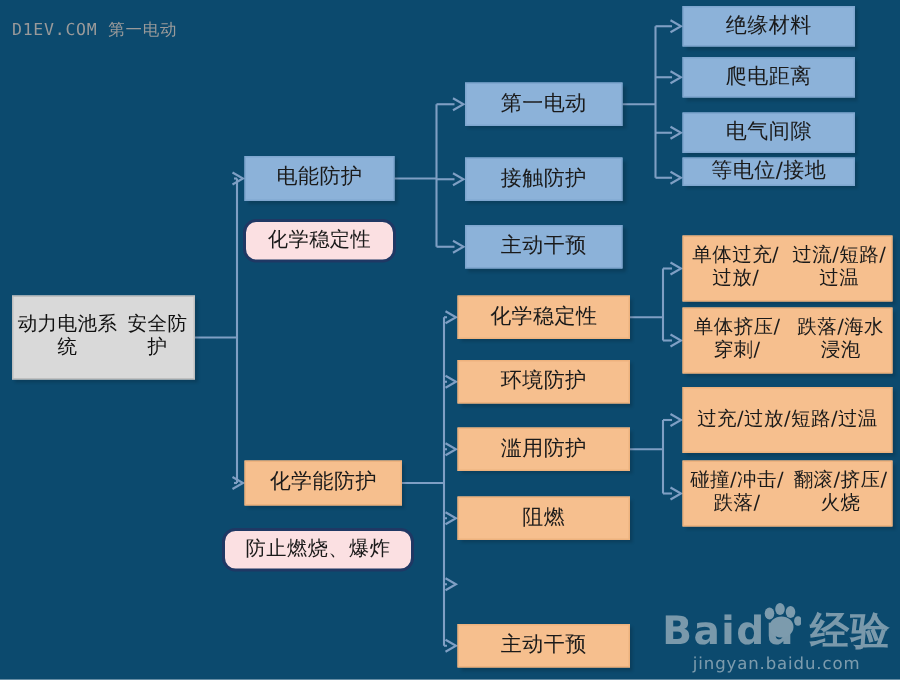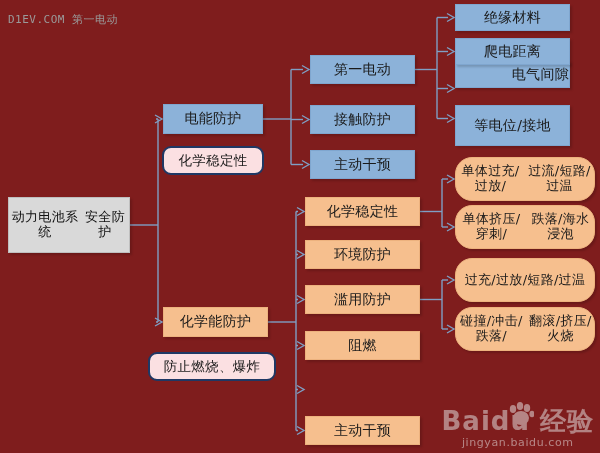--- a/index.html
+++ b/index.html
@@ -10,21 +10,21 @@
     width: 600px;
     height: 453px;
     background: #ffffff;
     font-family: "DejaVu Sans", "Liberation Sans", sans-serif;
     overflow: hidden;
   }
   #canvas {
     position: relative;
     width: 600px;
     height: 453px;
-    background: #7f1d1d;
+    background: #0c4a6e;
   }
   #connectors {
     position: absolute;
     left: 0;
     top: 0;
     width: 600px;
     height: 453px;
     pointer-events: none;
   }
 
@@ -64,21 +64,20 @@
     background: #fbe0e2;
     border: 2px solid #1f3864;
     border-radius: 9px;
     font-size: 13.5px;
     box-shadow: none;
     color: #1a1a1a;
   }
 
   .leafsm {
     font-size: 13px;
-    border-radius: 17px;
   }
 
   .watermark-tl {
     position: absolute;
     left: 8px;
     top: 12px;
     font-size: 11px;
     color: #9a9a9a;
     font-family: "DejaVu Sans Mono", "Liberation Mono", monospace;
     letter-spacing: 0.5px;
@@ -195,24 +194,24 @@
     </div>
     <div class="node blue" style="left: 163px; top: 104px; width: 100px; height: 30px;">
       <span>电能防护</span>
     </div>
     <div class="node pill" style="left: 162px; top: 146px; width: 102px; height: 29px;">
       <span>化学稳定性</span>
     </div>
     <div class="node blue" style="left: 310px; top: 55px; width: 105px; height: 29px;">
       <span>第一电动</span>
     </div>
-    <div class="node blue" style="left: 455px; top: 105px; width: 115px; height: 41px;">
+    <div class="node blue" style="left: 455px; top: 105px; width: 115px; height: 19px;">
       <span>等电位/接地</span>
     </div>
-    <div class="node blue" style="left: 455px; top: 61px; width: 115px; height: 27px; justify-content: flex-end;">
+    <div class="node blue" style="left: 455px; top: 75px; width: 115px; height: 27px;">
       <span>电气间隙</span>
     </div>
     <div class="node blue" style="left: 455px; top: 38px; width: 115px; height: 27px; text-align: right;">
       <span>爬电距离</span>
     </div>
     <div class="node blue" style="left: 310px; top: 105px; width: 105px; height: 29px;">
       <span>接触防护</span>
     </div>
     <div class="node blue" style="left: 455px; top: 4px; width: 115px; height: 27px;">
       <span>绝缘材料</span>

